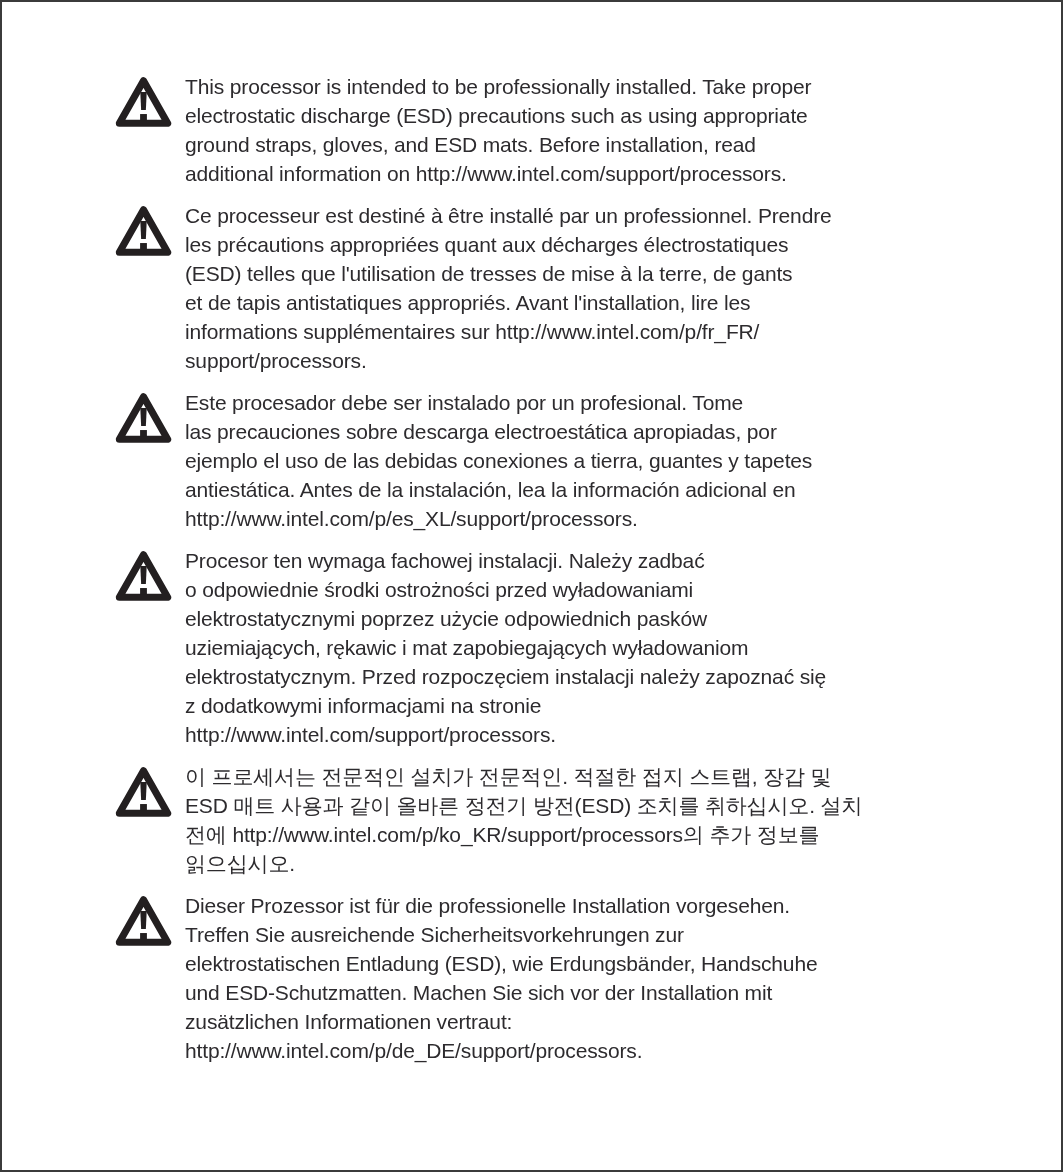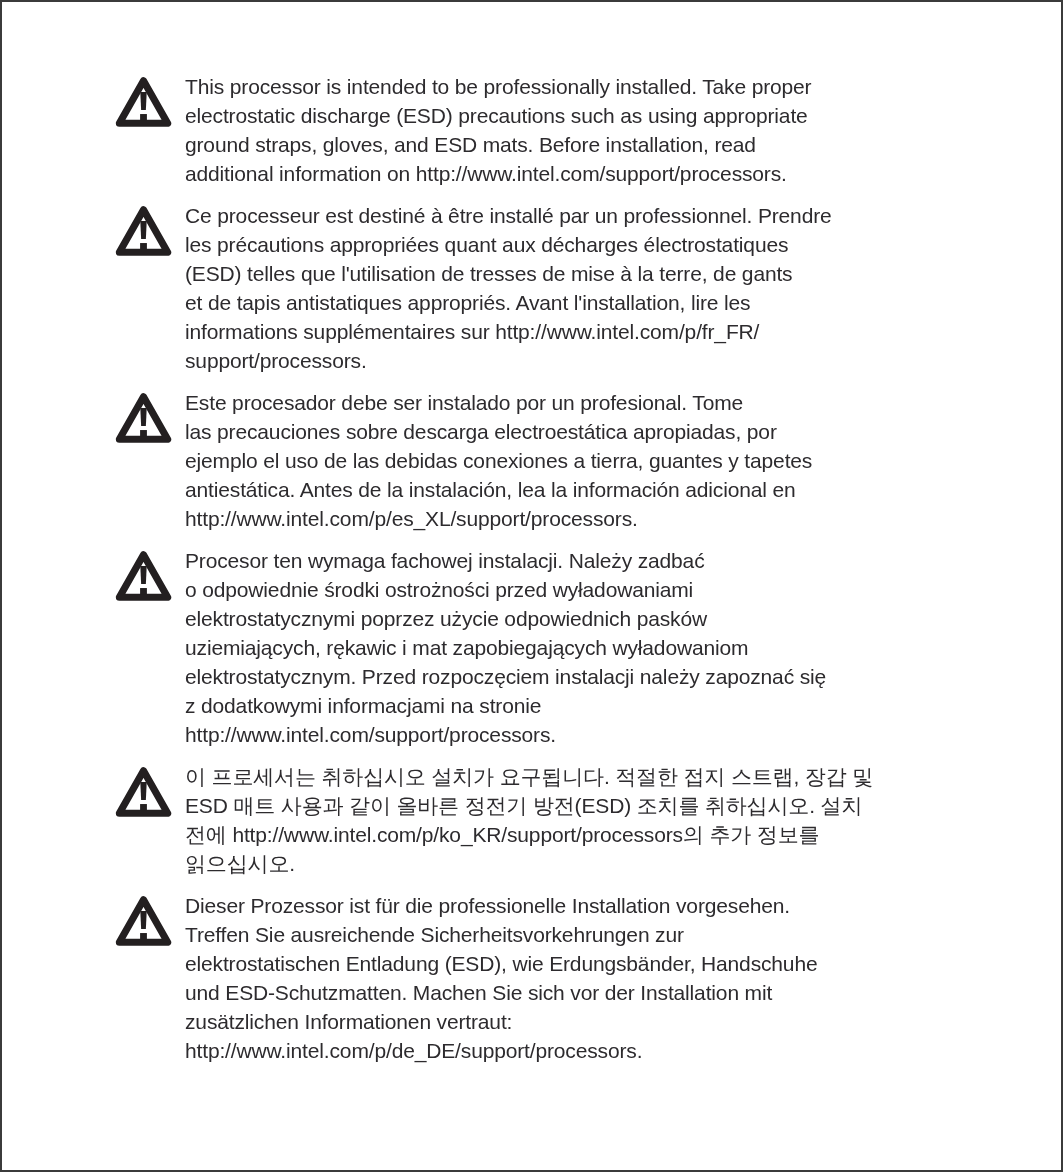--- a/index.html
+++ b/index.html
@@ -116,21 +116,21 @@
     </div>
 
     <div class="warning-row">
       <span class="warning-icon">
         <svg viewBox="0 0 60 56" xmlns="http://www.w3.org/2000/svg">
           <path d="M30 5 L55.5 50 L4.5 50 Z" fill="none" stroke="#231f20" stroke-width="7.5" stroke-linejoin="round"></path>
           <path d="M26.6 17 h6.8 l-0.9 19 h-5 Z" fill="#231f20"></path>
           <rect x="26.4" y="40.2" width="7.2" height="7" fill="#231f20"></rect>
         </svg>
       </span>
-      <div class="warning-text">이 프로세서는 취하십시오 설치가 요구됩니다. 적절한 접지 스트랩, 장갑 및
+      <div class="warning-text">이 프로세서는 전문적인 설치가 전문적인. 적절한 접지 스트랩, 장갑 및
 ESD 매트 사용과 같이 올바른 정전기 방전(ESD) 조치를 취하십시오. 설치
 전에 http://www.intel.com/p/ko_KR/support/processors의 추가 정보를
 읽으십시오.</div>
     </div>
 
     <div class="warning-row">
       <span class="warning-icon">
         <svg viewBox="0 0 60 56" xmlns="http://www.w3.org/2000/svg">
           <path d="M30 5 L55.5 50 L4.5 50 Z" fill="none" stroke="#231f20" stroke-width="7.5" stroke-linejoin="round"></path>
           <path d="M26.6 17 h6.8 l-0.9 19 h-5 Z" fill="#231f20"></path>

